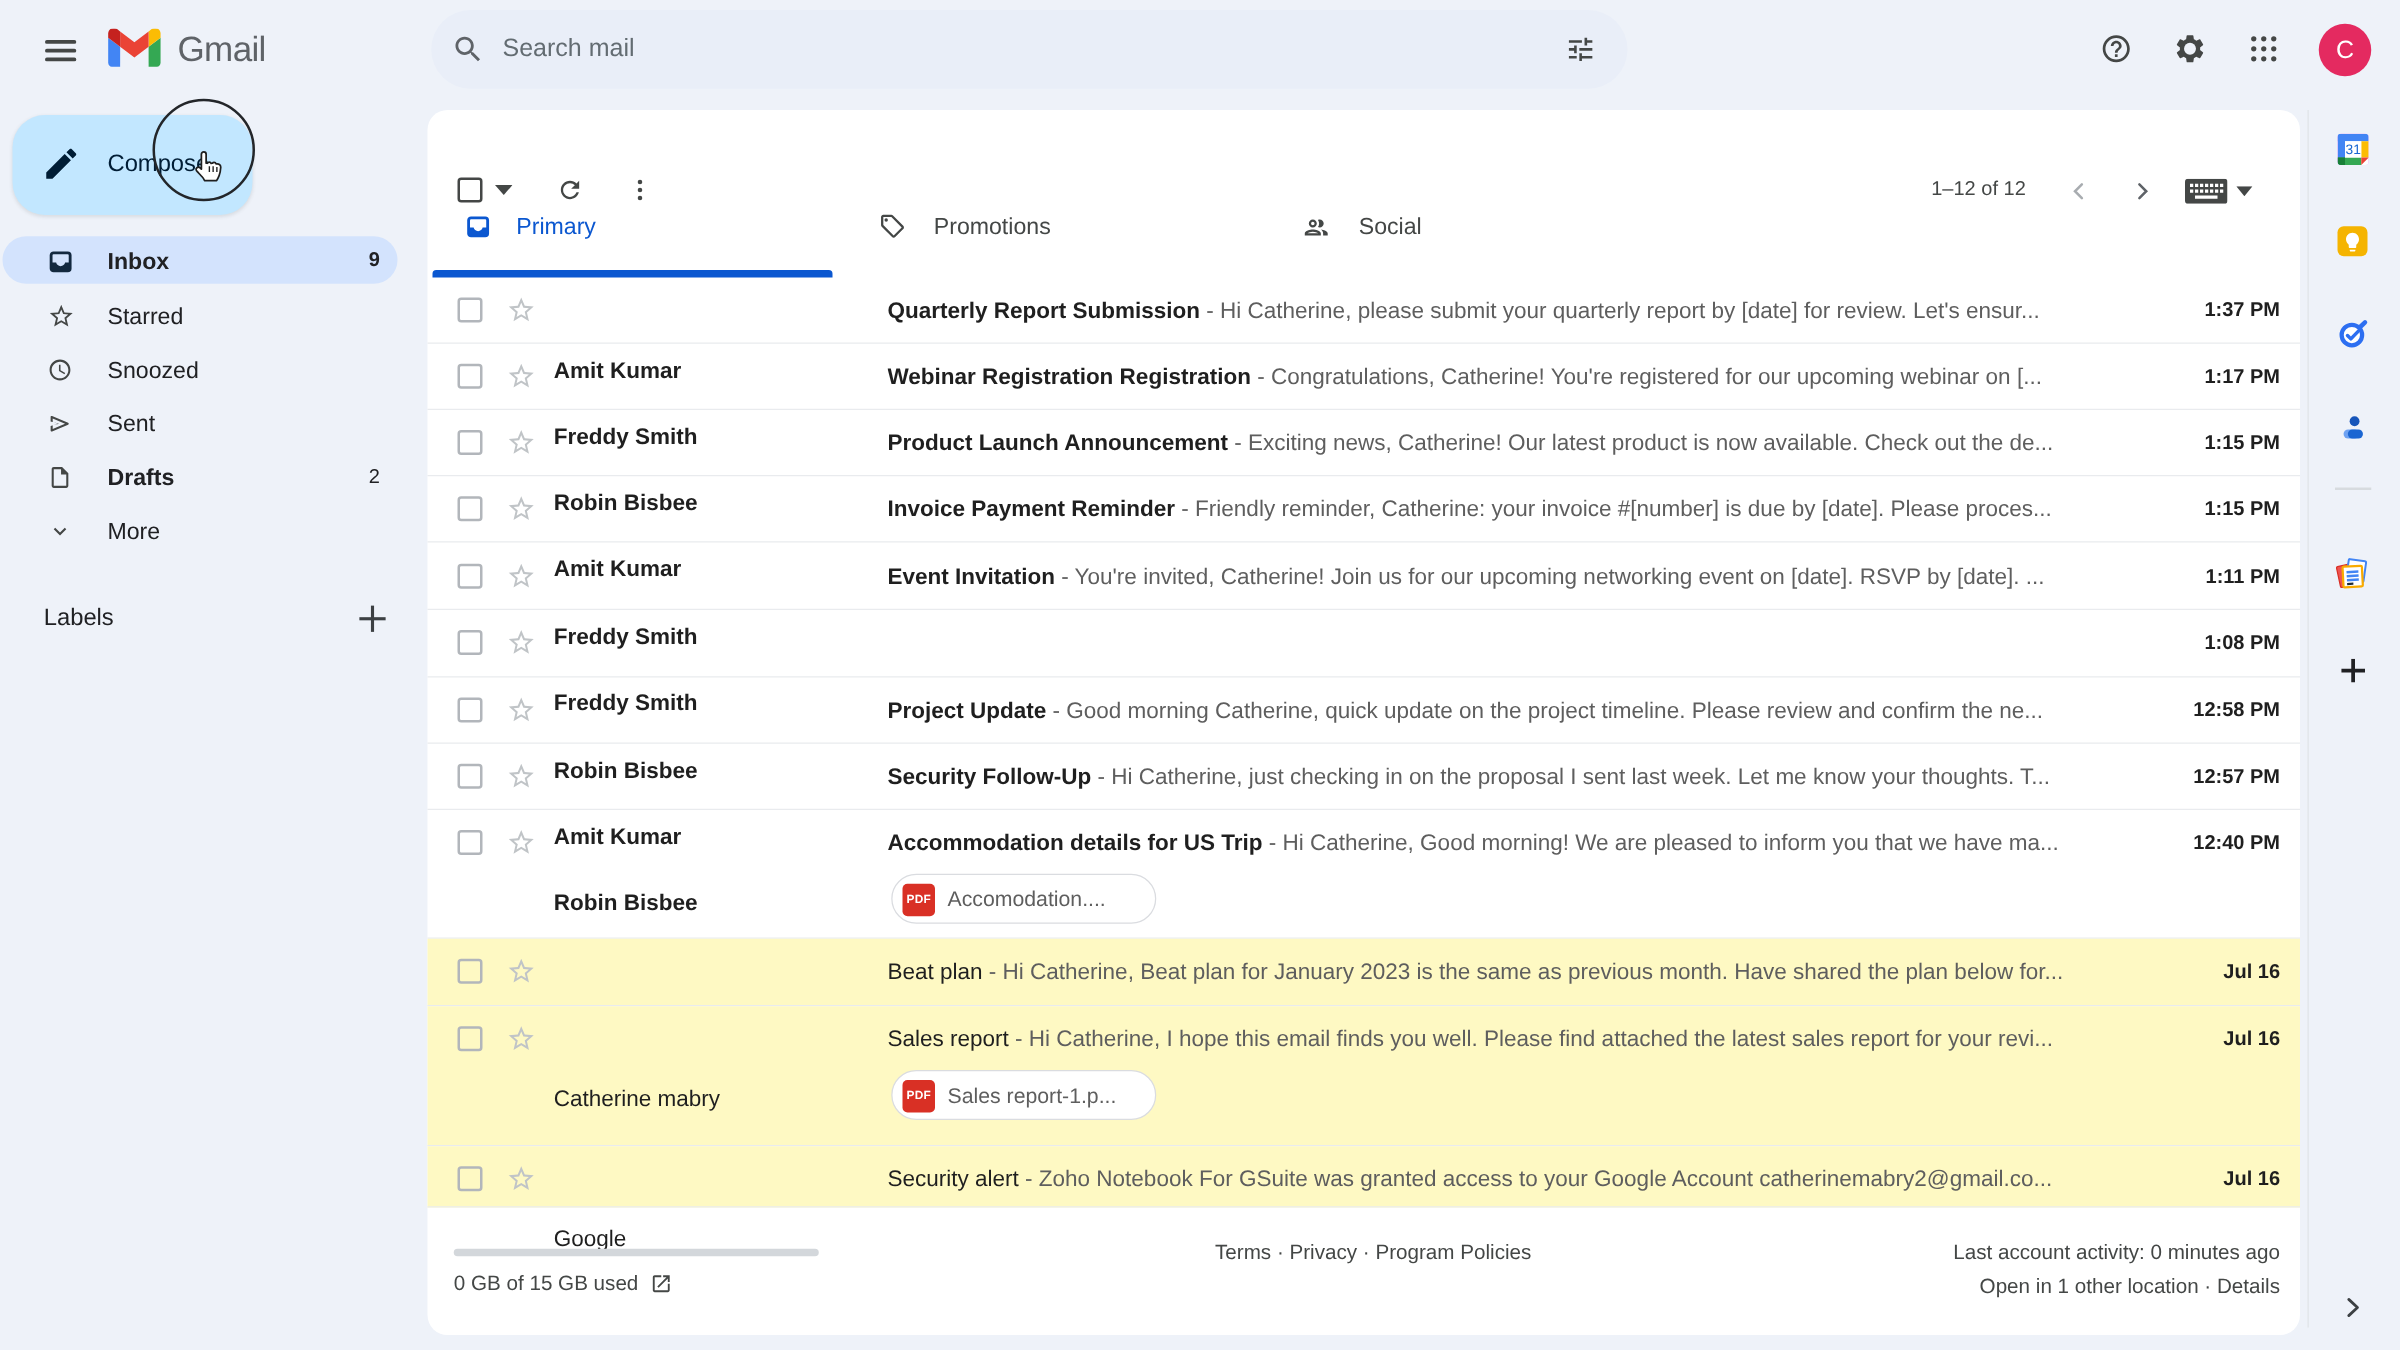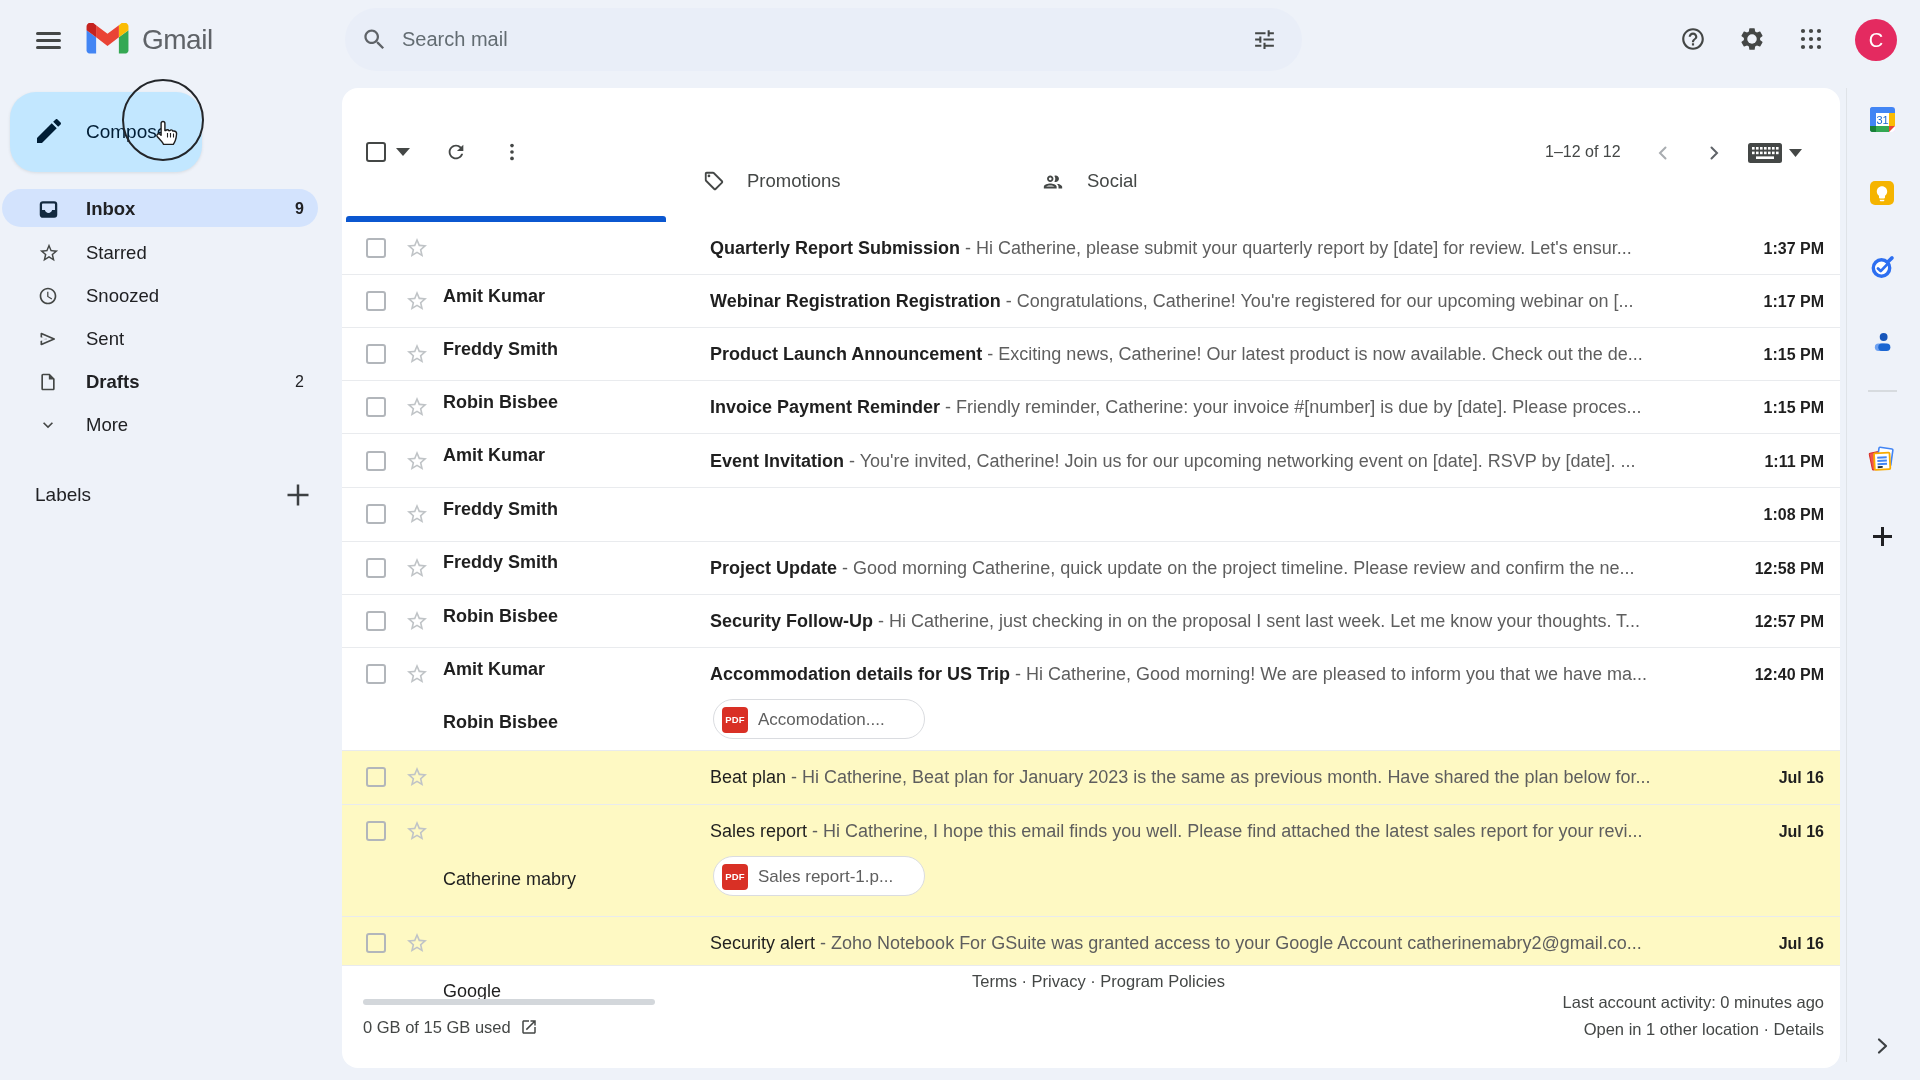--- a/index.html
+++ b/index.html
@@ -201,20 +201,27 @@
           <rect x="24" y="8.6" width="2.6" height="2.6"></rect>
           <rect x="28" y="8.6" width="2.6" height="2.6"></rect>
           <rect x="8" y="13.4" width="18" height="2.6"></rect>
         </g>
       </svg>
     <svg style="position:absolute;left:1447px;top:23px;" width="13" height="8" viewBox="0 0 13 8">
         <path fill="#444746" d="M0 0h13L6.5 8z"></path>
       </svg>
   </div>
 
+  <div class="tab" style="left:4px;width:320px;">
+    <svg style="position:absolute;left:26px;top:31px;" width="21" height="21" viewBox="0 0 24 24">
+        <rect x="3.3" y="3.8" width="17.4" height="16.4" rx="2.2" fill="none" stroke="#0b57d0" stroke-width="2.6"></rect>
+        <path fill="#0b57d0" d="M3.3 12.6h4.6c.4 1.9 2.1 3.3 4.1 3.3s3.7-1.4 4.1-3.3h4.6v5.3c0 1.3-1 2.3-2.3 2.3H5.6c-1.3 0-2.3-1-2.3-2.3z"></path>
+      </svg>
+    <span class="t" style="left:67px;color:#0b57d0;font-weight:500;">Primary</span>
+  </div>
   <div id="tab-underline"></div>
   <div class="tab" style="left:340px;width:320px;">
     <svg style="position:absolute;left:21px;top:30px;" width="22" height="22" viewBox="0 0 24 24">
         <path fill="#444746" d="M21.41 11.58l-9-9C12.05 2.22 11.55 2 11 2H4c-1.1 0-2 .9-2 2v7c0 .55.22 1.05.59 1.42l9 9c.36.36.86.58 1.41.58.55 0 1.05-.22 1.41-.59l7-7c.37-.36.59-.86.59-1.41 0-.55-.23-1.06-.59-1.42zM13 20.01L4 11V4h7v-.01l9 9-7 7.02z"></path>
         <circle fill="#444746" cx="6.5" cy="6.5" r="1.5"></circle>
       </svg>
     <span class="t" style="left:65px;color:#444746;">Promotions</span>
   </div>
   <div class="tab" style="left:680px;width:320px;">
     <svg style="position:absolute;left:20px;top:31px;" width="22" height="22" viewBox="0 0 24 24">
@@ -337,21 +344,21 @@
     <span class="from">Google</span>
     <span class="line"><span class="subj">Security alert</span> - Zoho Notebook For GSuite was granted access to your Google Account catherinemabry2@gmail.co...</span>
     <span class="time">Jul 16</span>
   </div>
 
   <div id="storagebar"></div>
   <div class="foot" style="left:21px;top:930px;">0 GB of 15 GB used</div>
   <svg style="position:absolute;left:178px;top:930px;" width="18" height="18" viewBox="0 0 24 24">
       <path fill="#444746" d="M19 19H5V5h7V3H5c-1.11 0-2 .9-2 2v14c0 1.1.89 2 2 2h14c1.1 0 2-.9 2-2v-7h-2v7zM14 3v2h3.59l-9.83 9.83 1.41 1.41L19 6.41V10h2V3h-7z"></path>
     </svg>
-  <div class="foot" style="left:630px;top:884px;">Terms · Privacy · Program Policies</div>
+  <div class="foot" style="left:630px;top:905px;">Terms · Privacy · Program Policies</div>
   <div class="foot" style="right:16px;top:905px;text-align:right;">Last account activity: 0 minutes ago</div>
   <div class="foot" style="right:16px;top:932px;text-align:right;">Open in 1 other location · Details</div>
 </div>
 
 <div id="rail-sep" class="abs"></div>
 
 <div class="abs" style="left:1870px;top:107px;width:25px;height:25px;border-radius:3px;overflow:hidden;background:#f0abfc;">
   <svg width="25" height="25" viewBox="0 0 25 25">
     <rect x="0" y="0" width="25" height="25" fill="#fff"></rect>
     <rect x="0" y="0" width="25" height="6" fill="#4285f4"></rect>

